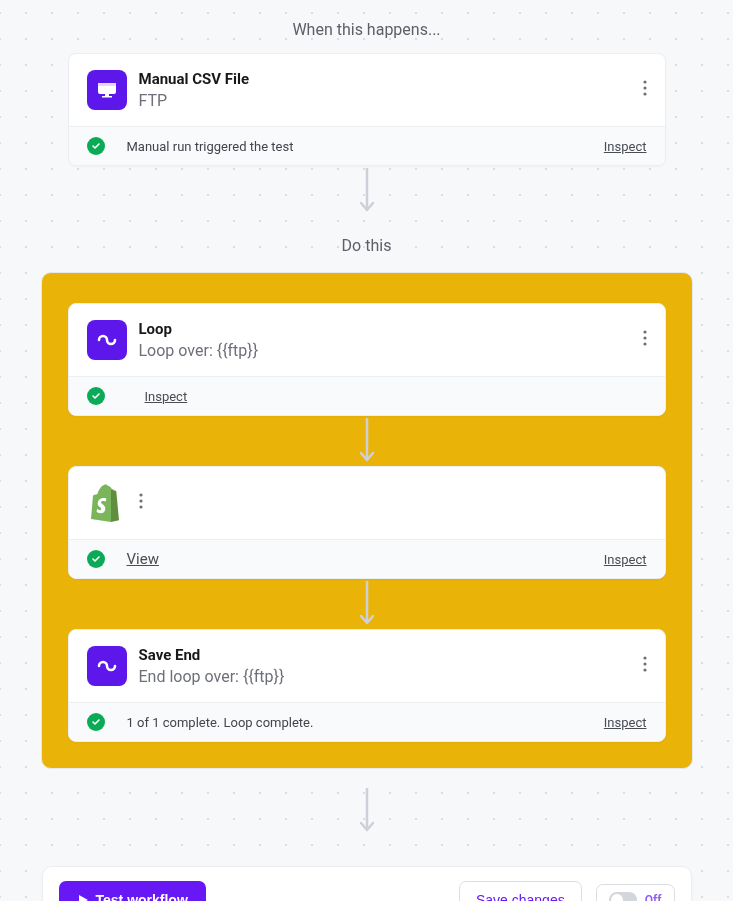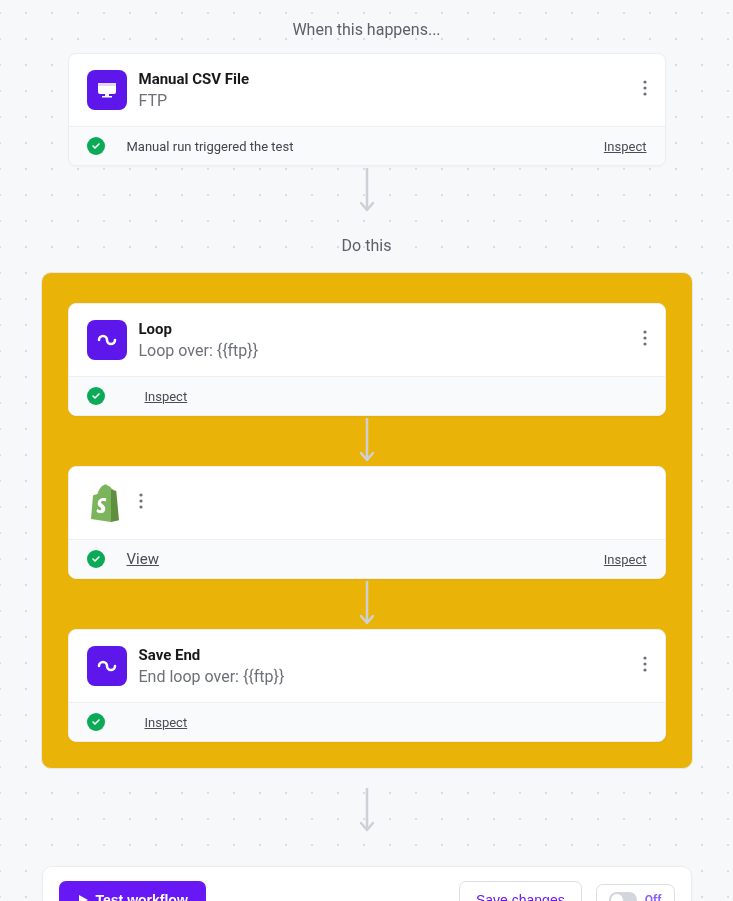--- a/index.html
+++ b/index.html
@@ -338,20 +338,21 @@
               <circle cx="2" cy="14" r="1.6" fill="#6d7079"></circle>
             </svg>
         </div>
       </div>
       <div class="card-status">
         <div class="status-check">
           <svg width="10" height="10" viewBox="0 0 10 10">
               <path d="M2 5 L4 7 L8 3" stroke="#fff" stroke-width="1.6" fill="none" stroke-linecap="round" stroke-linejoin="round"></path>
             </svg>
         </div>
+        <div class="status-text">1 of 1 complete. Loop complete.</div>
         <div class="status-link">Inspect</div>
       </div>
     </div>
 
   </div>
 
   <svg class="arrow" width="20" height="50" viewBox="0 0 20 50">
     <path d="M10 2 L10 42" stroke="#cdd0d8" stroke-width="2.5" fill="none"></path>
     <path d="M4 37 L10 44 L16 37" stroke="#cdd0d8" stroke-width="2.5" fill="none" stroke-linecap="round" stroke-linejoin="round"></path>
   </svg>

